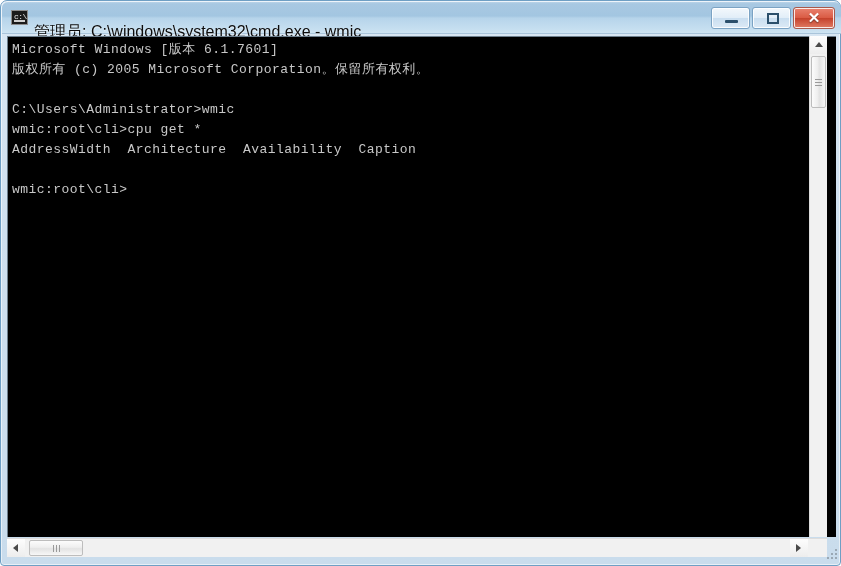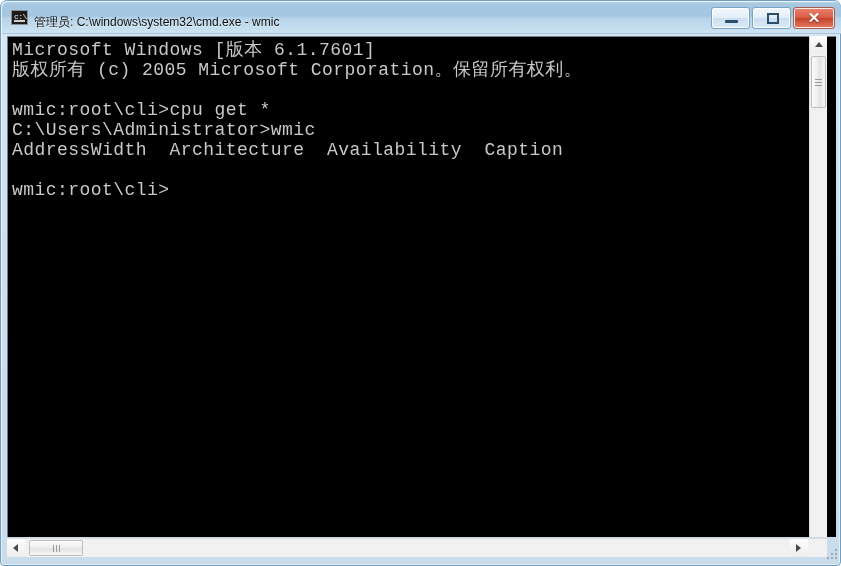--- a/index.html
+++ b/index.html
@@ -64,22 +64,22 @@
     white-space: nowrap;
   }
   #title-icon .bar1 {
     position: absolute;
     left: 2px; top: 9px;
     width: 11px; height: 2px;
     background: #cfcfcf;
   }
   #title-text {
     position: absolute;
-    left: 32px; top: 10px;
-    font-size: 12px;
+    left: 32px; top: 20px;
+    font-size: 16px;
     line-height: 20px;
     color: #0c0c0c;
     white-space: nowrap;
     text-shadow: 0 1px 1px rgba(255,255,255,0.75);
   }
 
   
   .winbtn {
     position: absolute;
     top: 5px;
@@ -140,21 +140,21 @@
     left: 0; top: 0;
     width: 803px;
     height: 500px;
     background: #000000;
     overflow: hidden;
     padding: 3px 0 0 4px;
     box-sizing: border-box;
   }
   .cline {
     font-family: "Liberation Mono", "DejaVu Sans Mono", monospace;
-    font-size: 18px;
+    font-size: 13px;
     line-height: 20px;
     color: #c8c8c8;
     white-space: pre;
     letter-spacing: 0.45px;
     height: 20px;
   }
   .cline.blank { color: transparent; }
 
   
   #vscroll {
@@ -291,22 +291,22 @@
     <div class="winbtn" id="btn-close">
       <span class="icon-close">✕</span>
     </div>
   </div>
 
   <div id="client">
     <div id="console">
       <div class="cline">Microsoft Windows [版本 6.1.7601]</div>
       <div class="cline">版权所有 (c) 2005 Microsoft Corporation。保留所有权利。</div>
       <div class="cline blank"></div>
+      <div class="cline">C:\Users\Administrator&gt;wmic</div>
       <div class="cline">wmic:root\cli&gt;cpu get *</div>
-      <div class="cline">C:\Users\Administrator&gt;wmic</div>
       <div class="cline">AddressWidth  Architecture  Availability  Caption</div>
       <div class="cline blank"></div>
       <div class="cline">wmic:root\cli&gt;</div>
     </div>
   </div>
 
   <div id="vscroll">
     <div id="vscroll-up">
       <span class="arrow-up"></span>
     </div>

